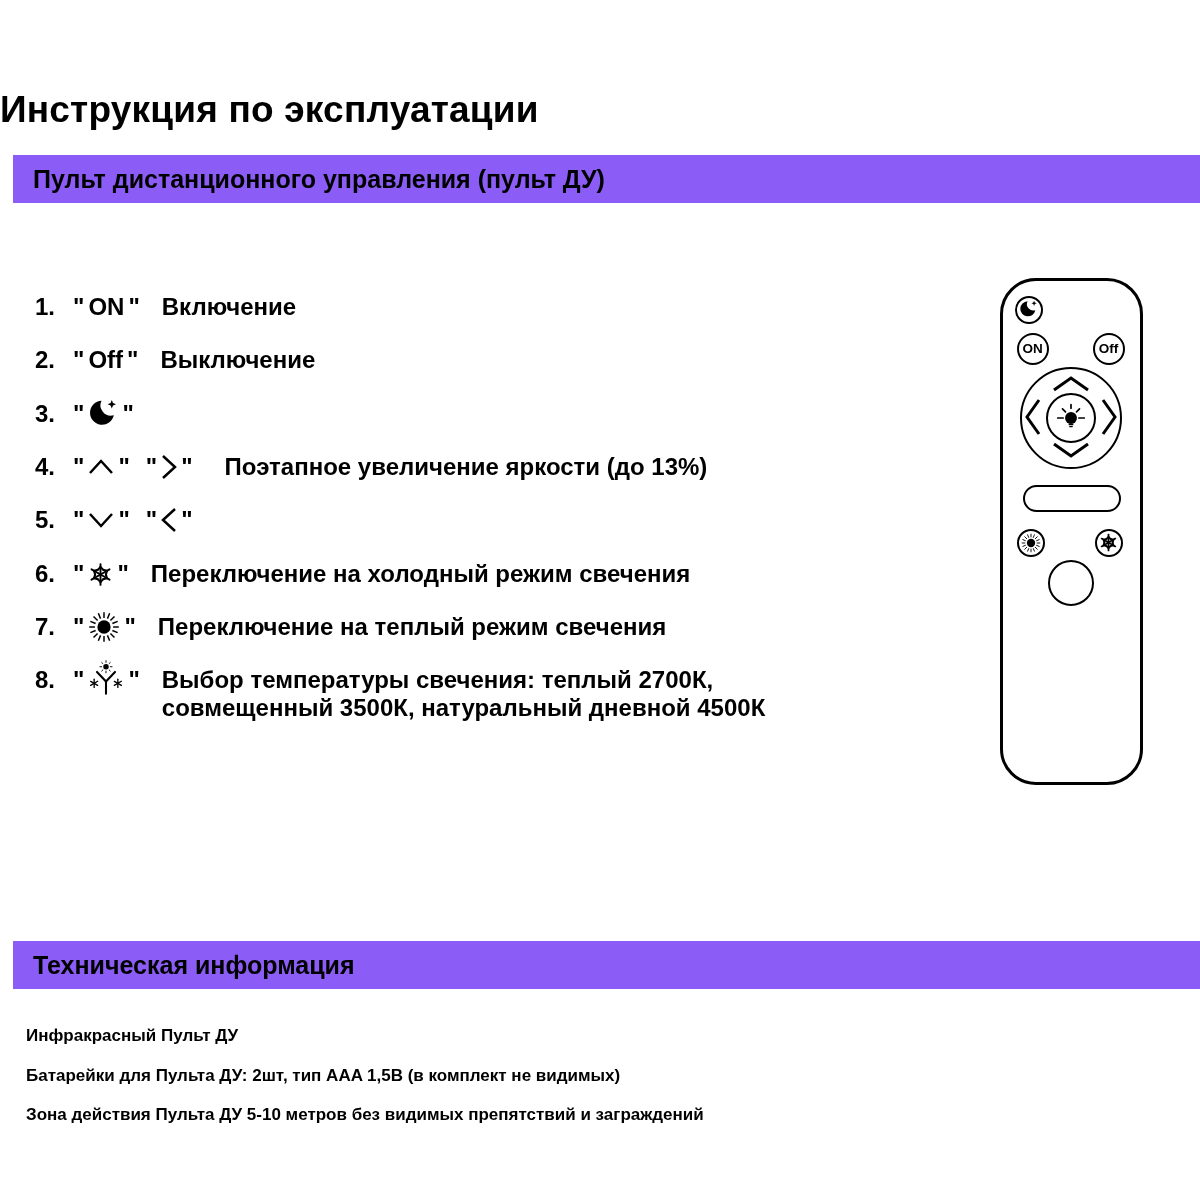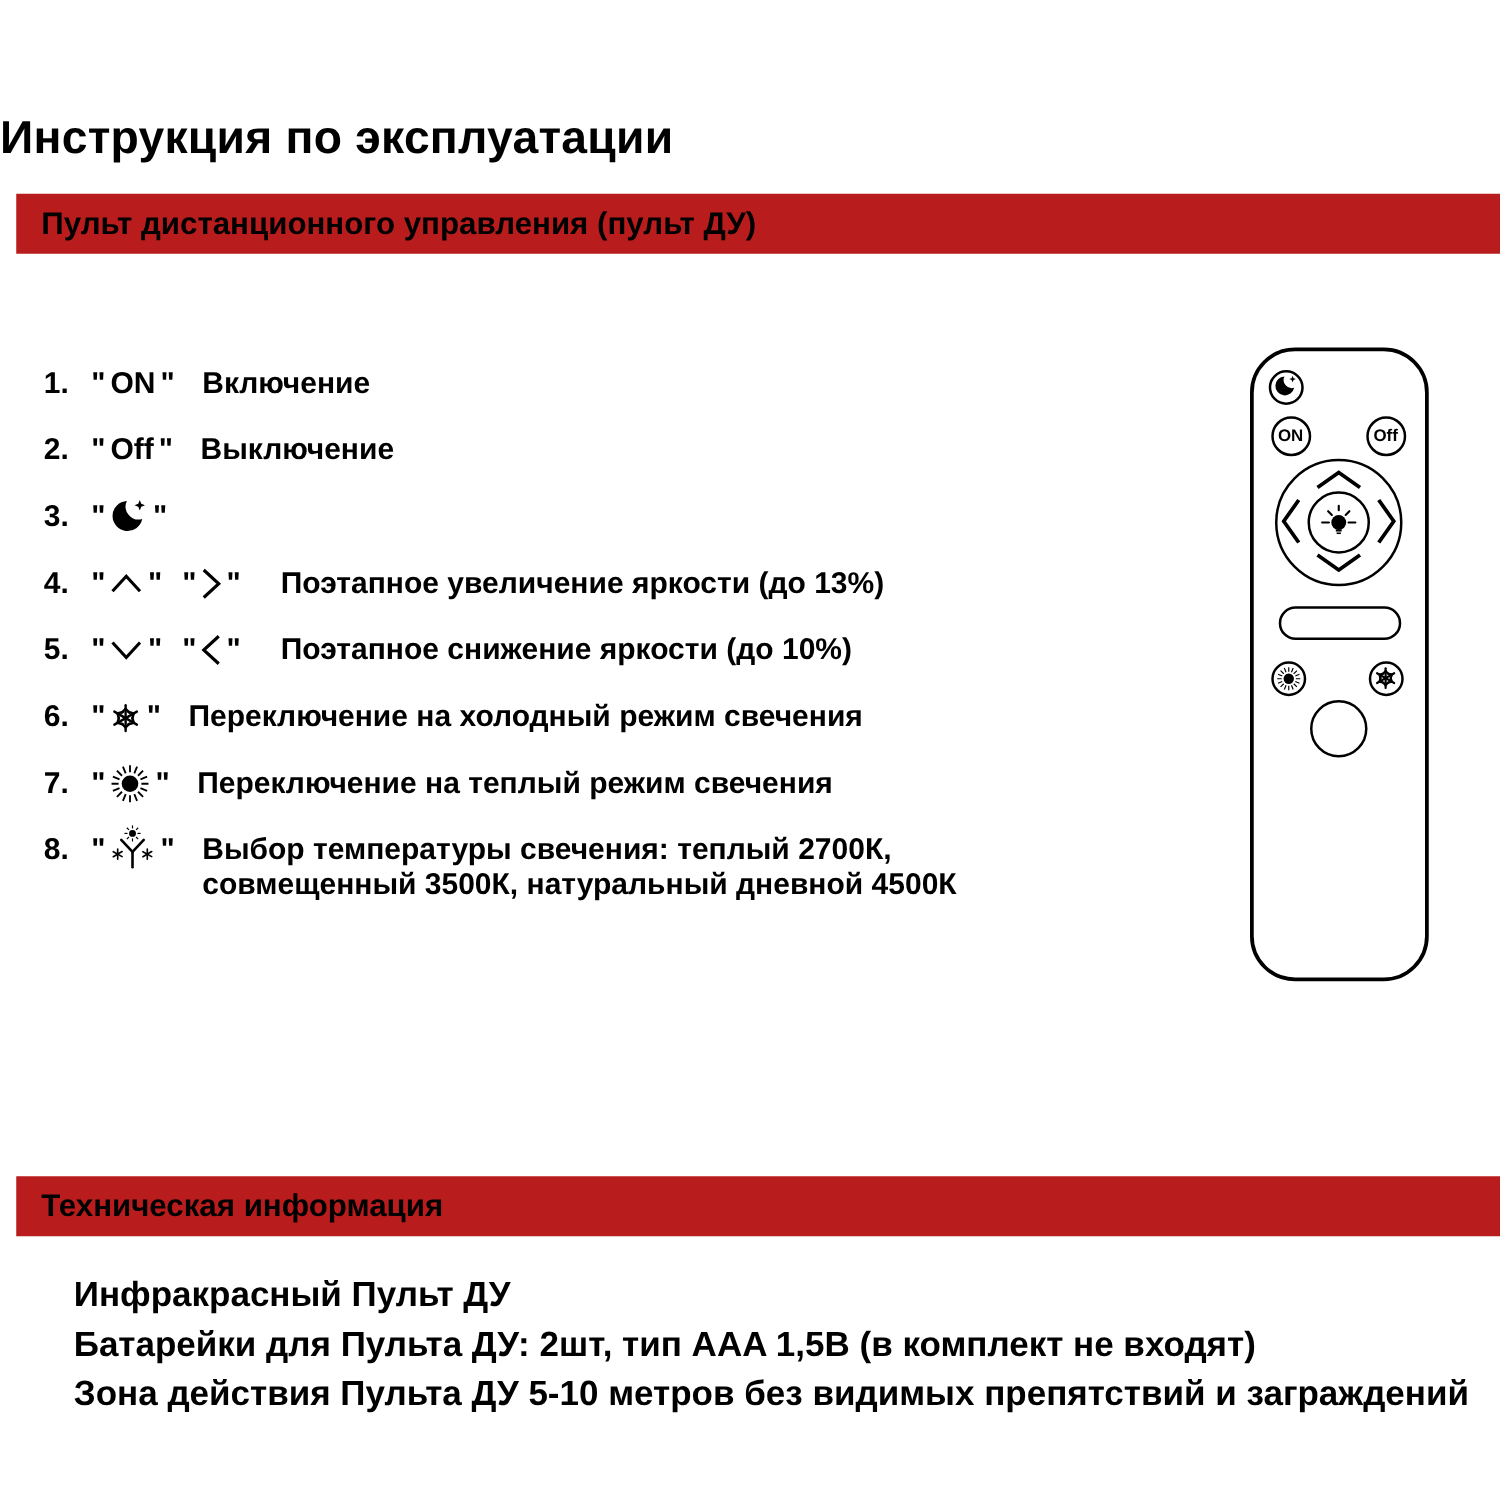--- a/index.html
+++ b/index.html
@@ -8,39 +8,39 @@
     font-family:"Liberation Sans",sans-serif;font-weight:700;
     position:relative;overflow:hidden;
   }
   .page{position:absolute;inset:0}
   #page-title{
     position:absolute;top:64px;left:0;right:0;
     text-align:left;font-size:37px;letter-spacing:0.2px;
   }
   .section-bar{
     position:absolute;left:13px;right:0;height:48px;
-    background:#b91c1c;font-size:25px;line-height:48px;
+    background:#8b5cf6;font-size:25px;line-height:48px;
     padding-left:20px;box-sizing:border-box;
   }
   #bar-remote{top:155px}
   #bar-tech{top:941px}
 
   .item{
     position:absolute;left:35px;display:flex;align-items:flex-start;
     font-size:24px;white-space:nowrap;
   }
   .item .num{width:34px;line-height:28px}
   .symgrp{display:flex;align-items:center;height:28px;margin-right:8px}
   .symgrp .q{margin:0 4px;line-height:28px}
   .symtxt{line-height:28px}
   .desc{margin-left:10px;line-height:28px;white-space:pre-line}
   .item.wide .desc{margin-left:20px}
   .symgrp svg{flex:0 0 auto}
 
-  .tech-line{position:absolute;left:59px;font-size:28px;line-height:30px}
+  .tech-line{position:absolute;left:26px;font-size:17px;line-height:30px}
 
   
   #remote{
     position:absolute;left:1000px;top:278px;width:143px;height:507px;
     border:3.2px solid #000;border-radius:36px;box-sizing:border-box;background:#fff;
   }
   #remote .rbtn{
     position:absolute;border:2.6px solid #000;border-radius:50%;
     box-sizing:border-box;display:flex;align-items:center;justify-content:center;
   }
@@ -129,21 +129,20 @@
           </svg>
           <span class="q">"</span>
         </span>
         <span class="symgrp">
           <span class="q">"</span>
           <svg width="16" height="26" viewBox="0 0 16 26">
             <polyline points="14,2 2,13 14,24" fill="none" stroke="#000" stroke-width="2.5"></polyline>
           </svg>
           <span class="q">"</span>
         </span>
-        <span class="desc">Поэтапное снижение яркости (до 10%)</span>
       </div>
       <div class="item" style="top: 560px;">
         <span class="num">6.</span>
         <span class="symgrp">
           <span class="q">"</span>
           <svg width="25" height="25" viewBox="0 0 26 26">
     <defs>
               <g id="arm0">
                 <line x1="13" y1="13" x2="13" y2="2.2"></line>
                 <line x1="13" y1="5.2" x2="9.8" y2="8.4"></line>
@@ -313,16 +312,16 @@
             <use href="#arm1" transform="rotate(300 13 13)"></use>
           </g>
   </svg>
       </div>
     <div class="rbtn" id="r-round"></div>
   </div>
 
   <div class="section-bar" id="bar-tech">Техническая информация</div>
 
   <div class="tech-line" style="top:1021px">Инфракрасный Пульт ДУ</div>
-  <div class="tech-line" style="top:1061px">Батарейки для Пульта ДУ: 2шт, тип AAA 1,5В (в комплект не входят)</div>
+  <div class="tech-line" style="top:1061px">Батарейки для Пульта ДУ: 2шт, тип AAA 1,5В (в комплект не видимых)</div>
   <div class="tech-line" style="top:1100px">Зона действия Пульта ДУ 5-10 метров без видимых препятствий и заграждений</div>
 
 </div>
 
 </body></html>

